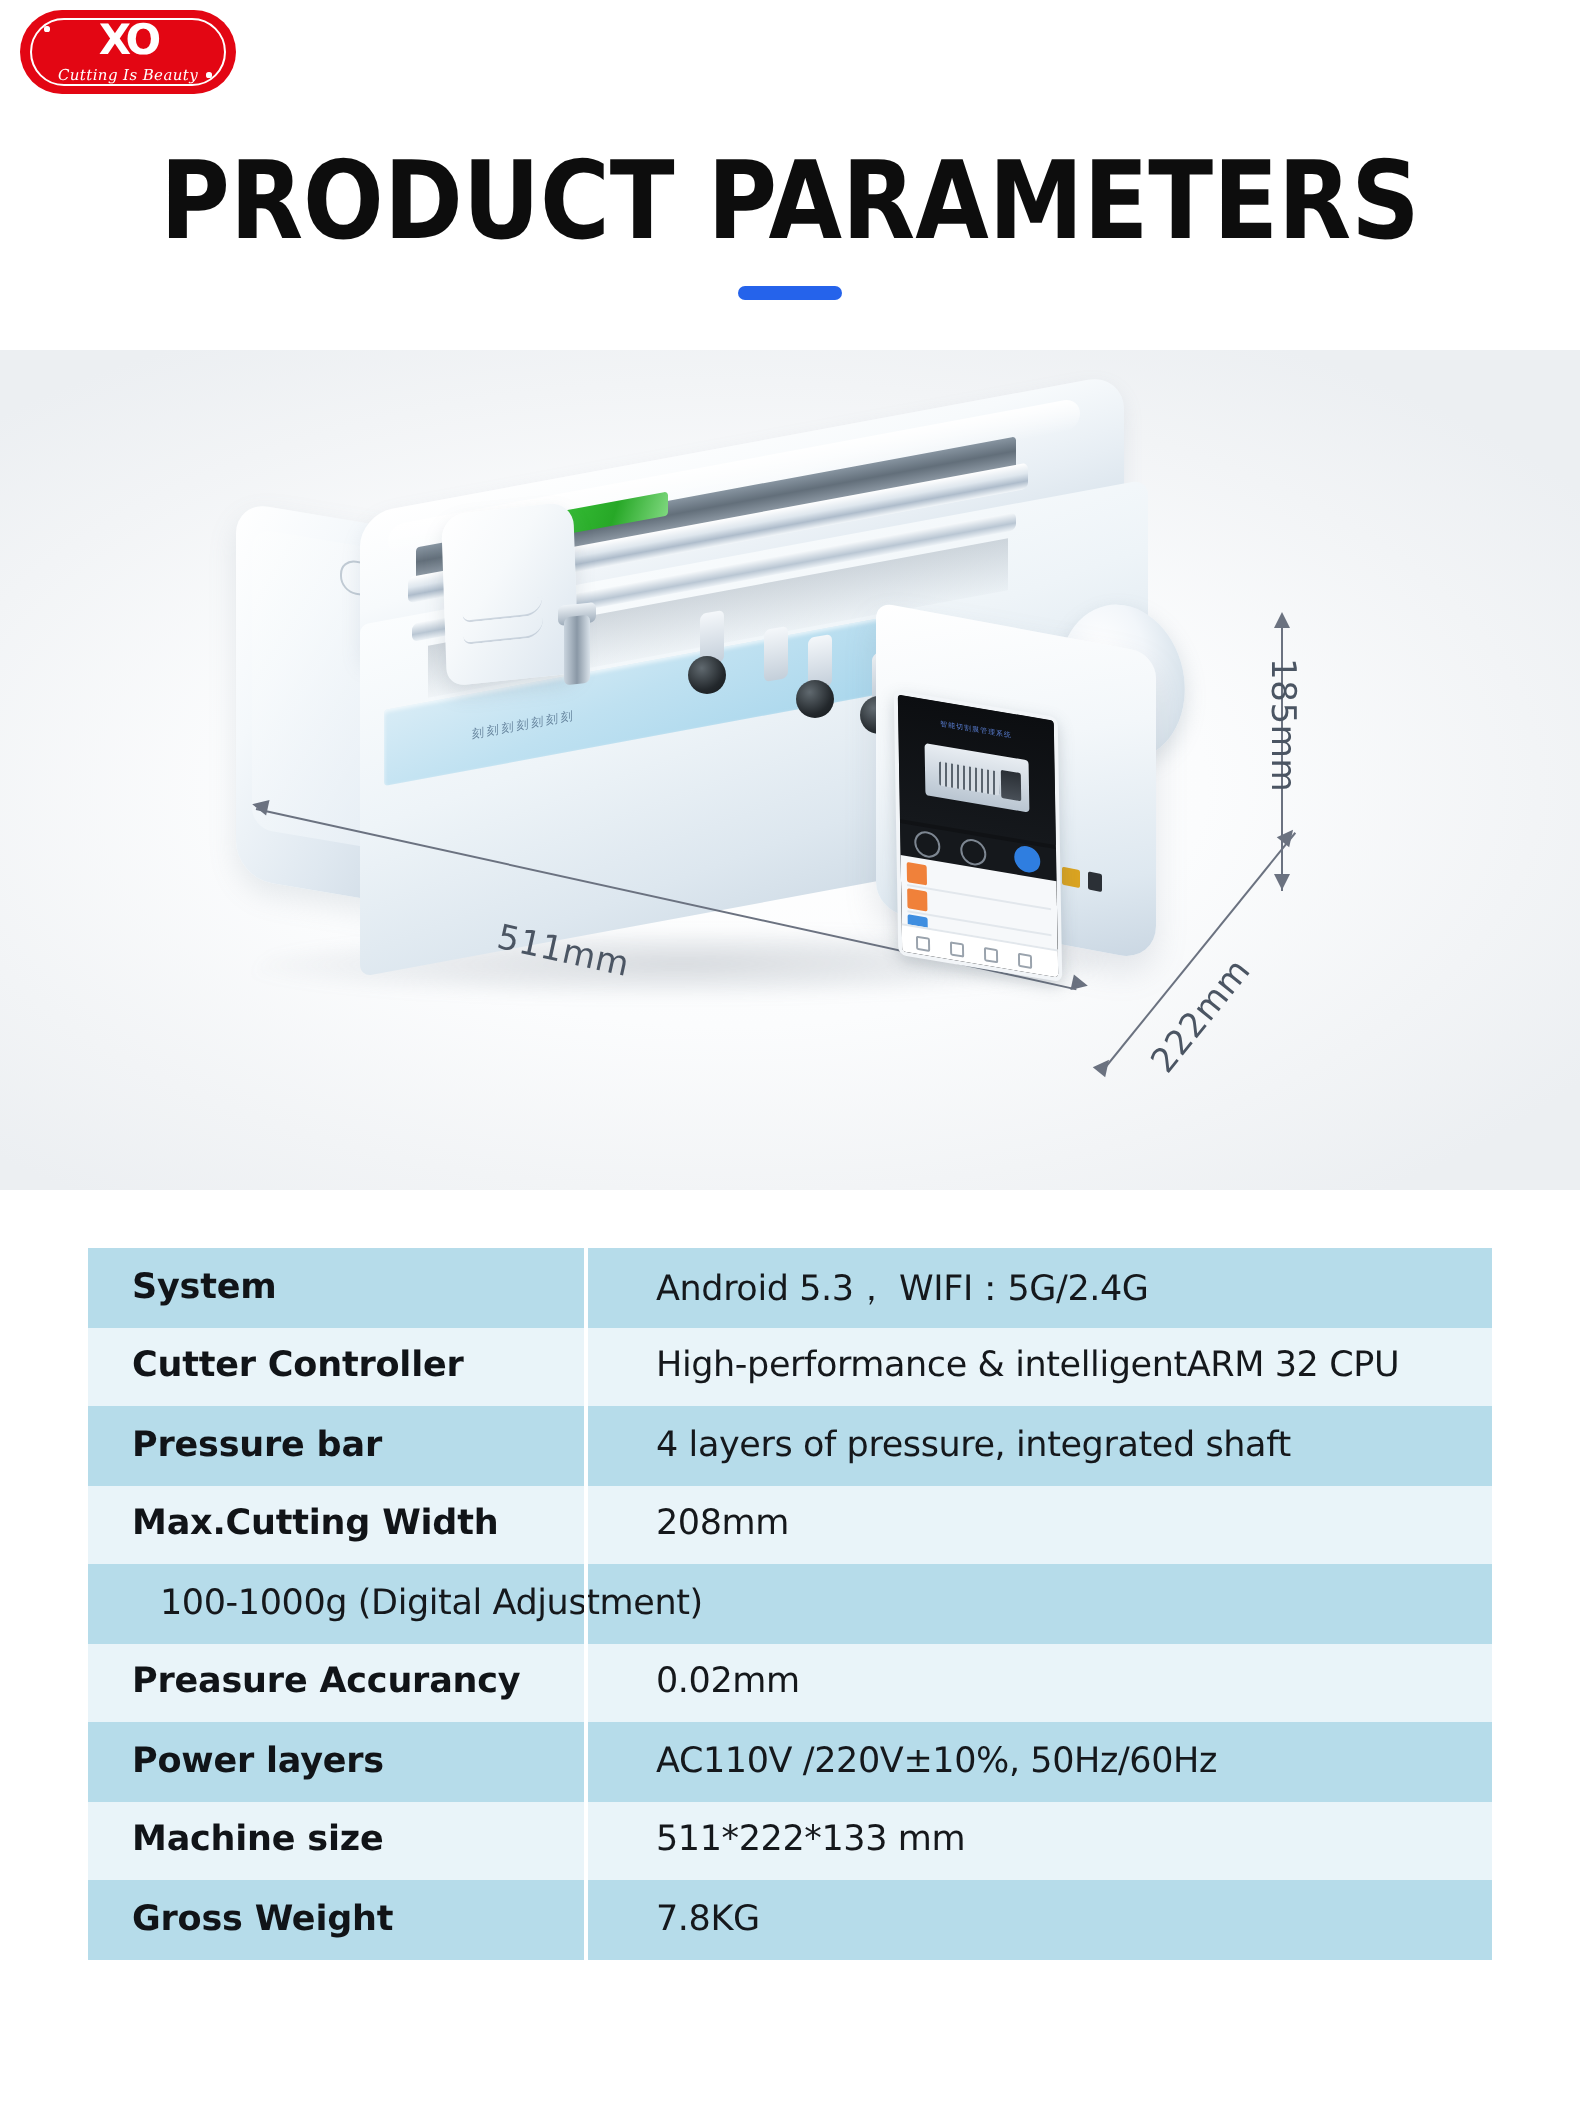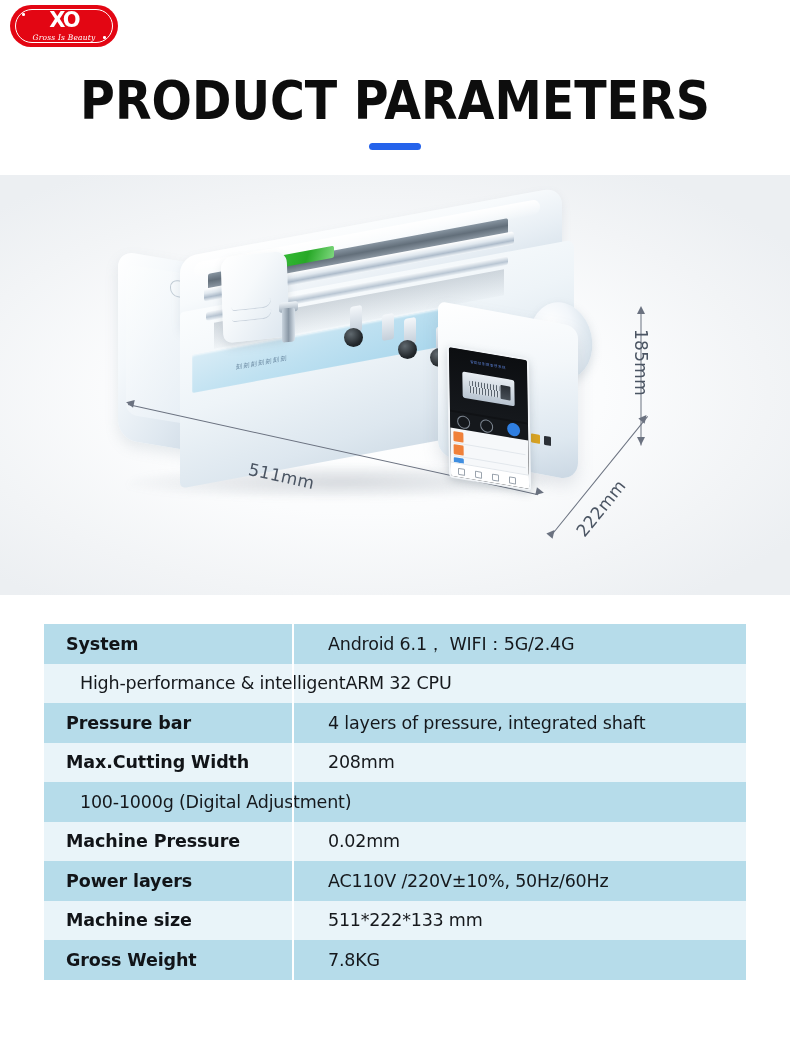--- a/index.html
+++ b/index.html
@@ -627,21 +627,21 @@
 </style>
 </head>
 <body>
 
 <div class="logo-wrap">
   <div class="logo-pill"></div>
   <div class="logo-inner-border"></div>
   <div class="logo-dot d1"></div>
   <div class="logo-dot d2"></div>
   <div class="logo-xo">XO</div>
-  <div class="logo-tag">Gross Is Beauty</div>
+  <div class="logo-tag">Cutting Is Beauty</div>
 </div>
 
 <div class="page-title">PRODUCT  PARAMETERS</div>
 <div class="title-accent"></div>
 
 <div class="hero">
 
   <div class="ground"></div>
 
   <div class="machine">
@@ -739,42 +739,43 @@
 
 <div class="dim-line d222-line"></div>
 <div class="dim-arrow d222-a1"></div>
 <div class="dim-arrow d222-a2"></div>
 <div class="dim-label d222-label">222mm</div>
 
 <div class="spec-table" id="spec-table">
     <div class="spec-row even">
       <div class="spec-label">System</div>
       <div class="spec-div"></div>
-      <div class="spec-value">Android 6.1，  WIFI：5G/2.4G</div>
+      <div class="spec-value">Android 5.3，  WIFI：5G/2.4G</div>
     </div>
     <div class="spec-row odd">
+      <div class="spec-label">Cutter Controller</div>
       <div class="spec-div"></div>
       <div class="spec-value">High-performance &amp; intelligentARM 32 CPU</div>
     </div>
     <div class="spec-row even">
       <div class="spec-label">Pressure bar</div>
       <div class="spec-div"></div>
       <div class="spec-value">4 layers of pressure, integrated shaft</div>
     </div>
     <div class="spec-row odd">
       <div class="spec-label">Max.Cutting Width</div>
       <div class="spec-div"></div>
       <div class="spec-value">208mm</div>
     </div>
     <div class="spec-row even">
       <div class="spec-div"></div>
       <div class="spec-value">100-1000g (Digital Adjustment)</div>
     </div>
     <div class="spec-row odd">
-      <div class="spec-label">Machine Pressure</div>
+      <div class="spec-label">Preasure Accurancy</div>
       <div class="spec-div"></div>
       <div class="spec-value">0.02mm</div>
     </div>
     <div class="spec-row even">
       <div class="spec-label">Power layers</div>
       <div class="spec-div"></div>
       <div class="spec-value">AC110V /220V±10%, 50Hz/60Hz</div>
     </div>
     <div class="spec-row odd">
       <div class="spec-label">Machine size</div>

